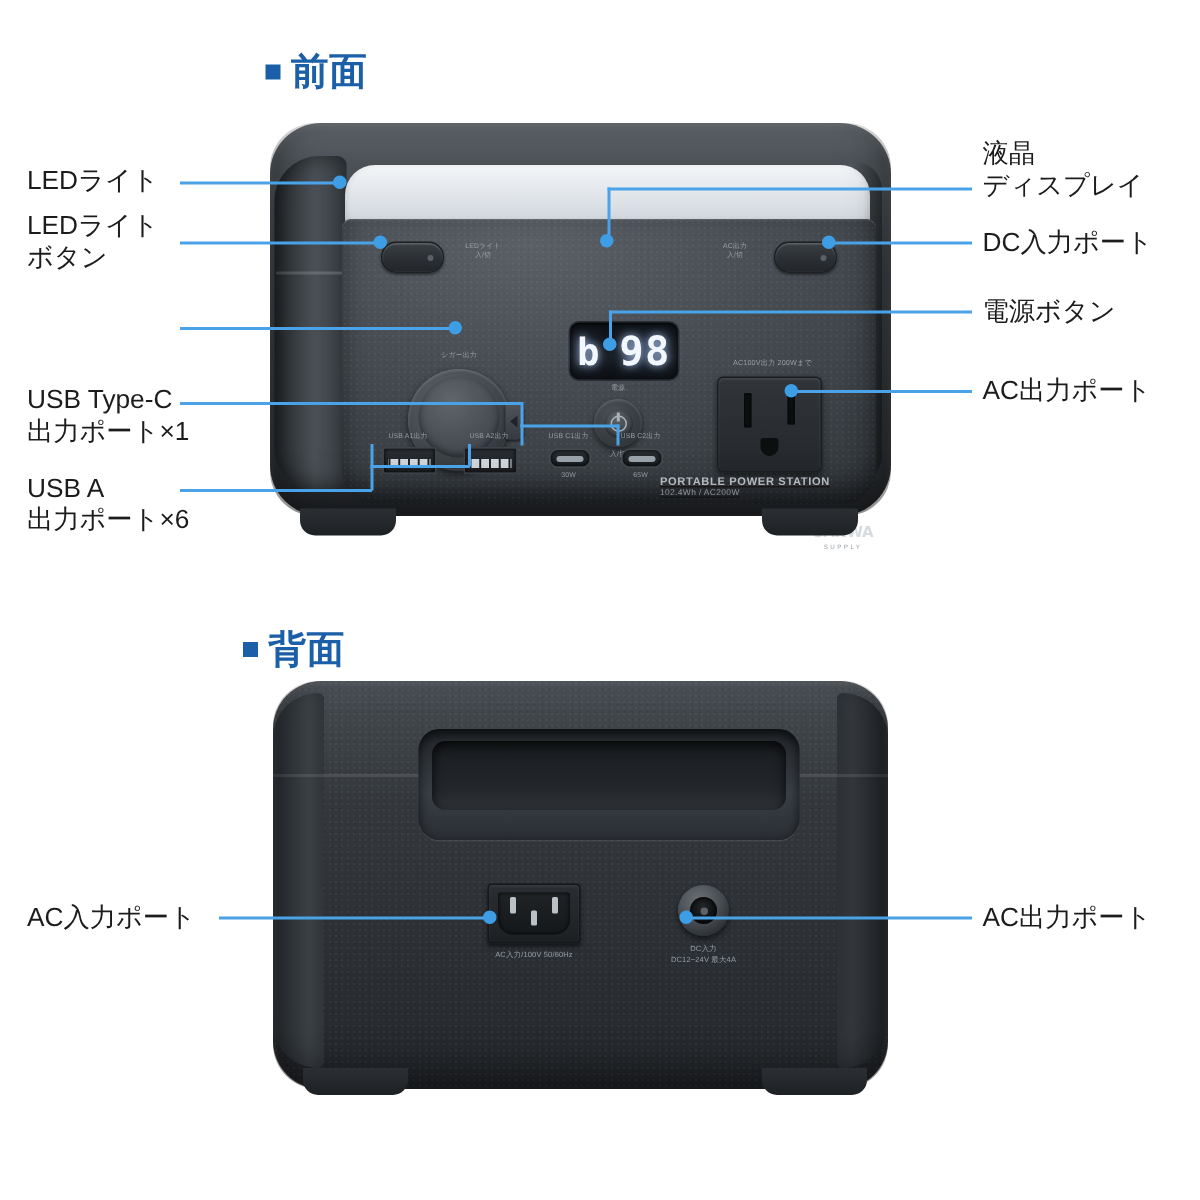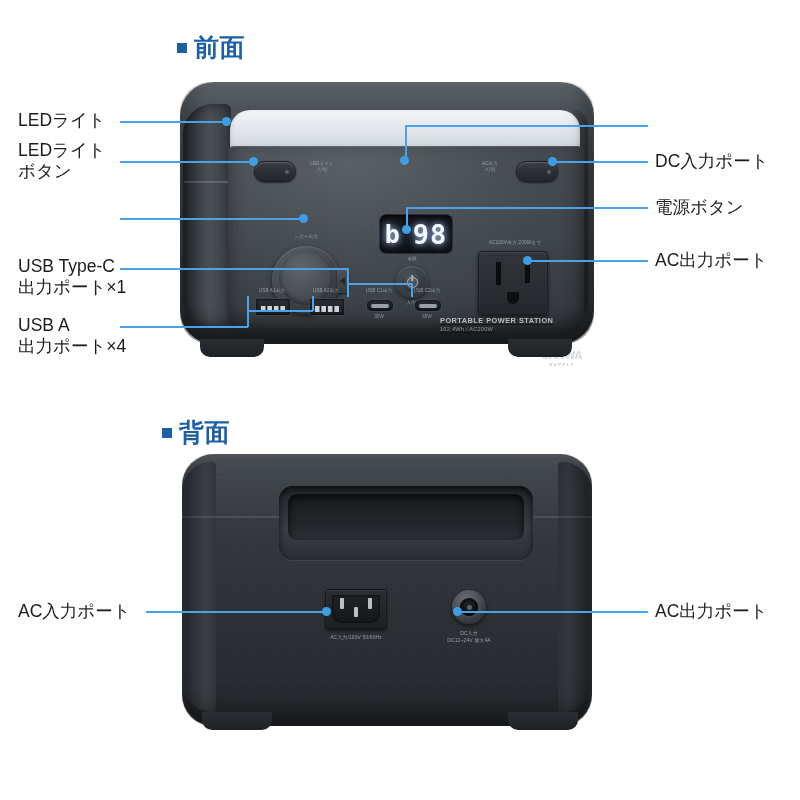--- a/index.html
+++ b/index.html
@@ -474,22 +474,24 @@
 
   <div class="lead h" style="left:527px;top:260px;width:121px;"></div>
   <div class="dot" style="left:523px;top:256px;"></div>
 
   <div class="callout left" style="left:18px;top:110px;">LEDライト</div>
   <div class="callout left" style="left:18px;top:140px;">LEDライト
 ボタン</div>
   <div class="callout left" style="left:18px;top:256px;">USB Type-C
 出力ポート×1</div>
   <div class="callout left" style="left:18px;top:315px;">USB A
-出力ポート×4</div>
-
+出力ポート×6</div>
+
+  <div class="callout right" style="left:655px;top:92px;">液晶
+ディスプレイ</div>
   <div class="callout right" style="left:655px;top:151px;">DC入力ポート</div>
   <div class="callout right" style="left:655px;top:197px;">電源ボタン</div>
   <div class="callout right" style="left:655px;top:250px;">AC出力ポート</div>
 
   <div class="section-head" id="head-back">
     <span class="bullet"></span>
     <span>背面</span>
   </div>
 
   <div class="device" id="back-device">

